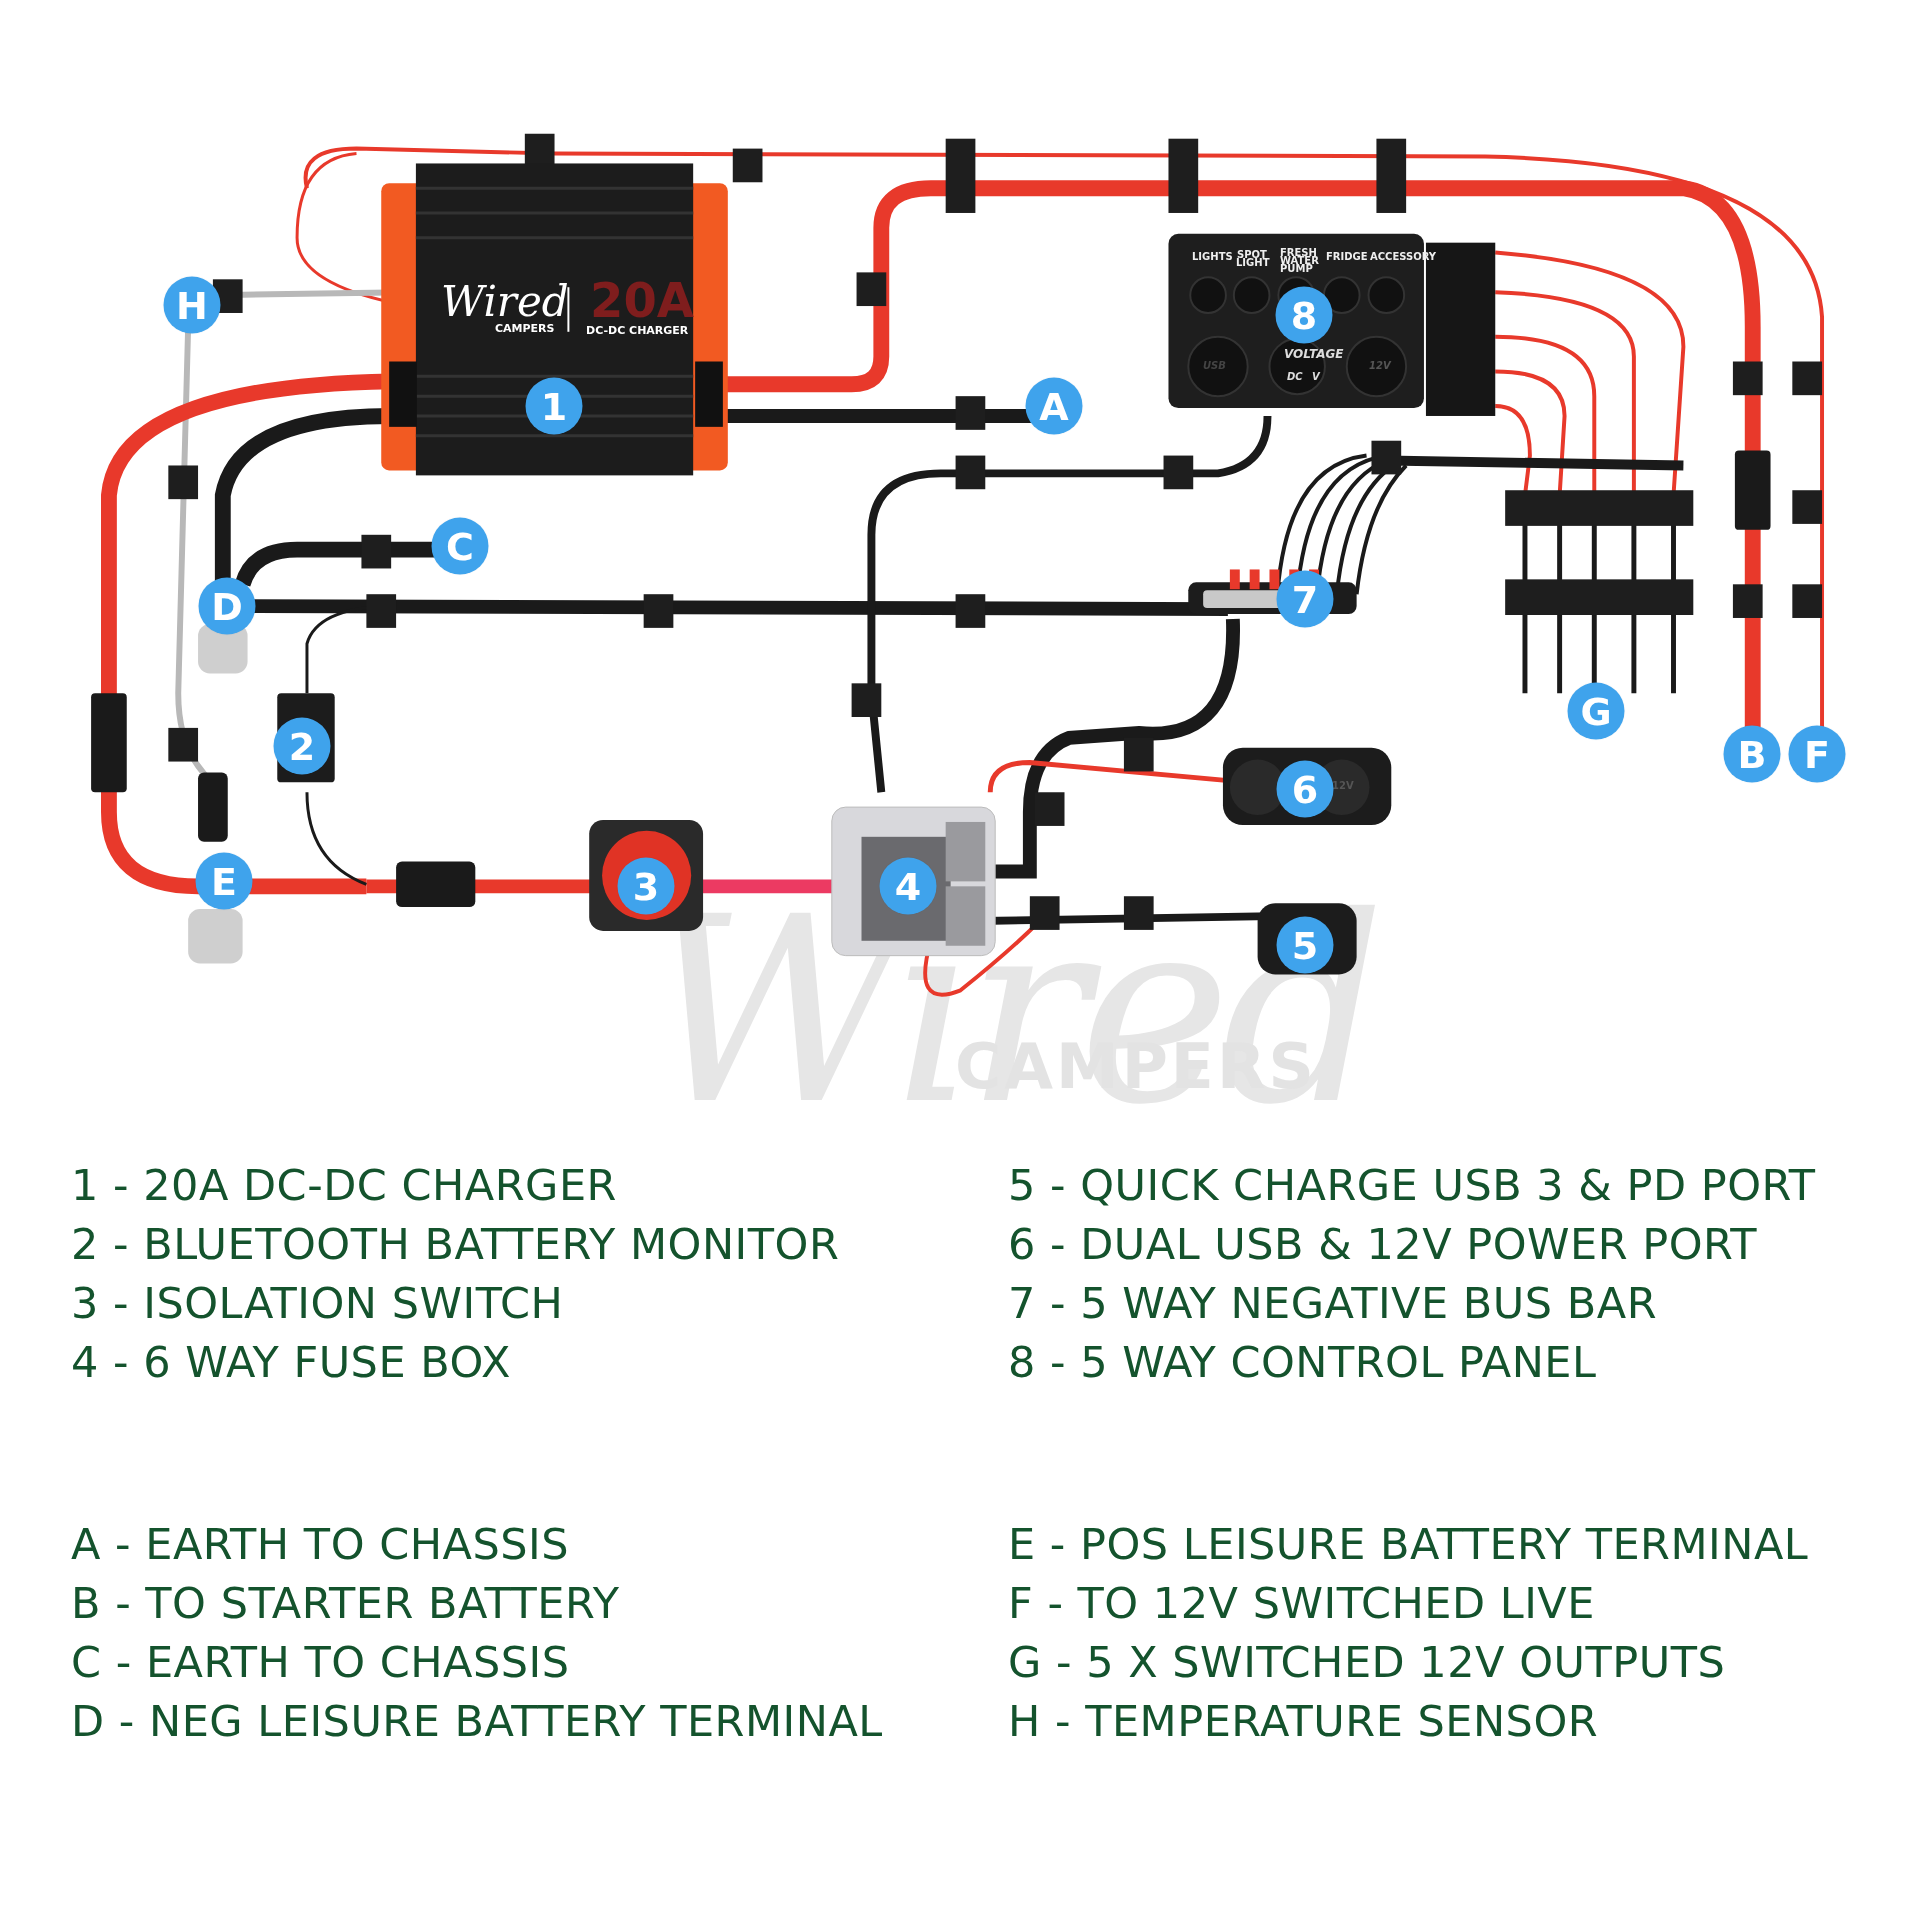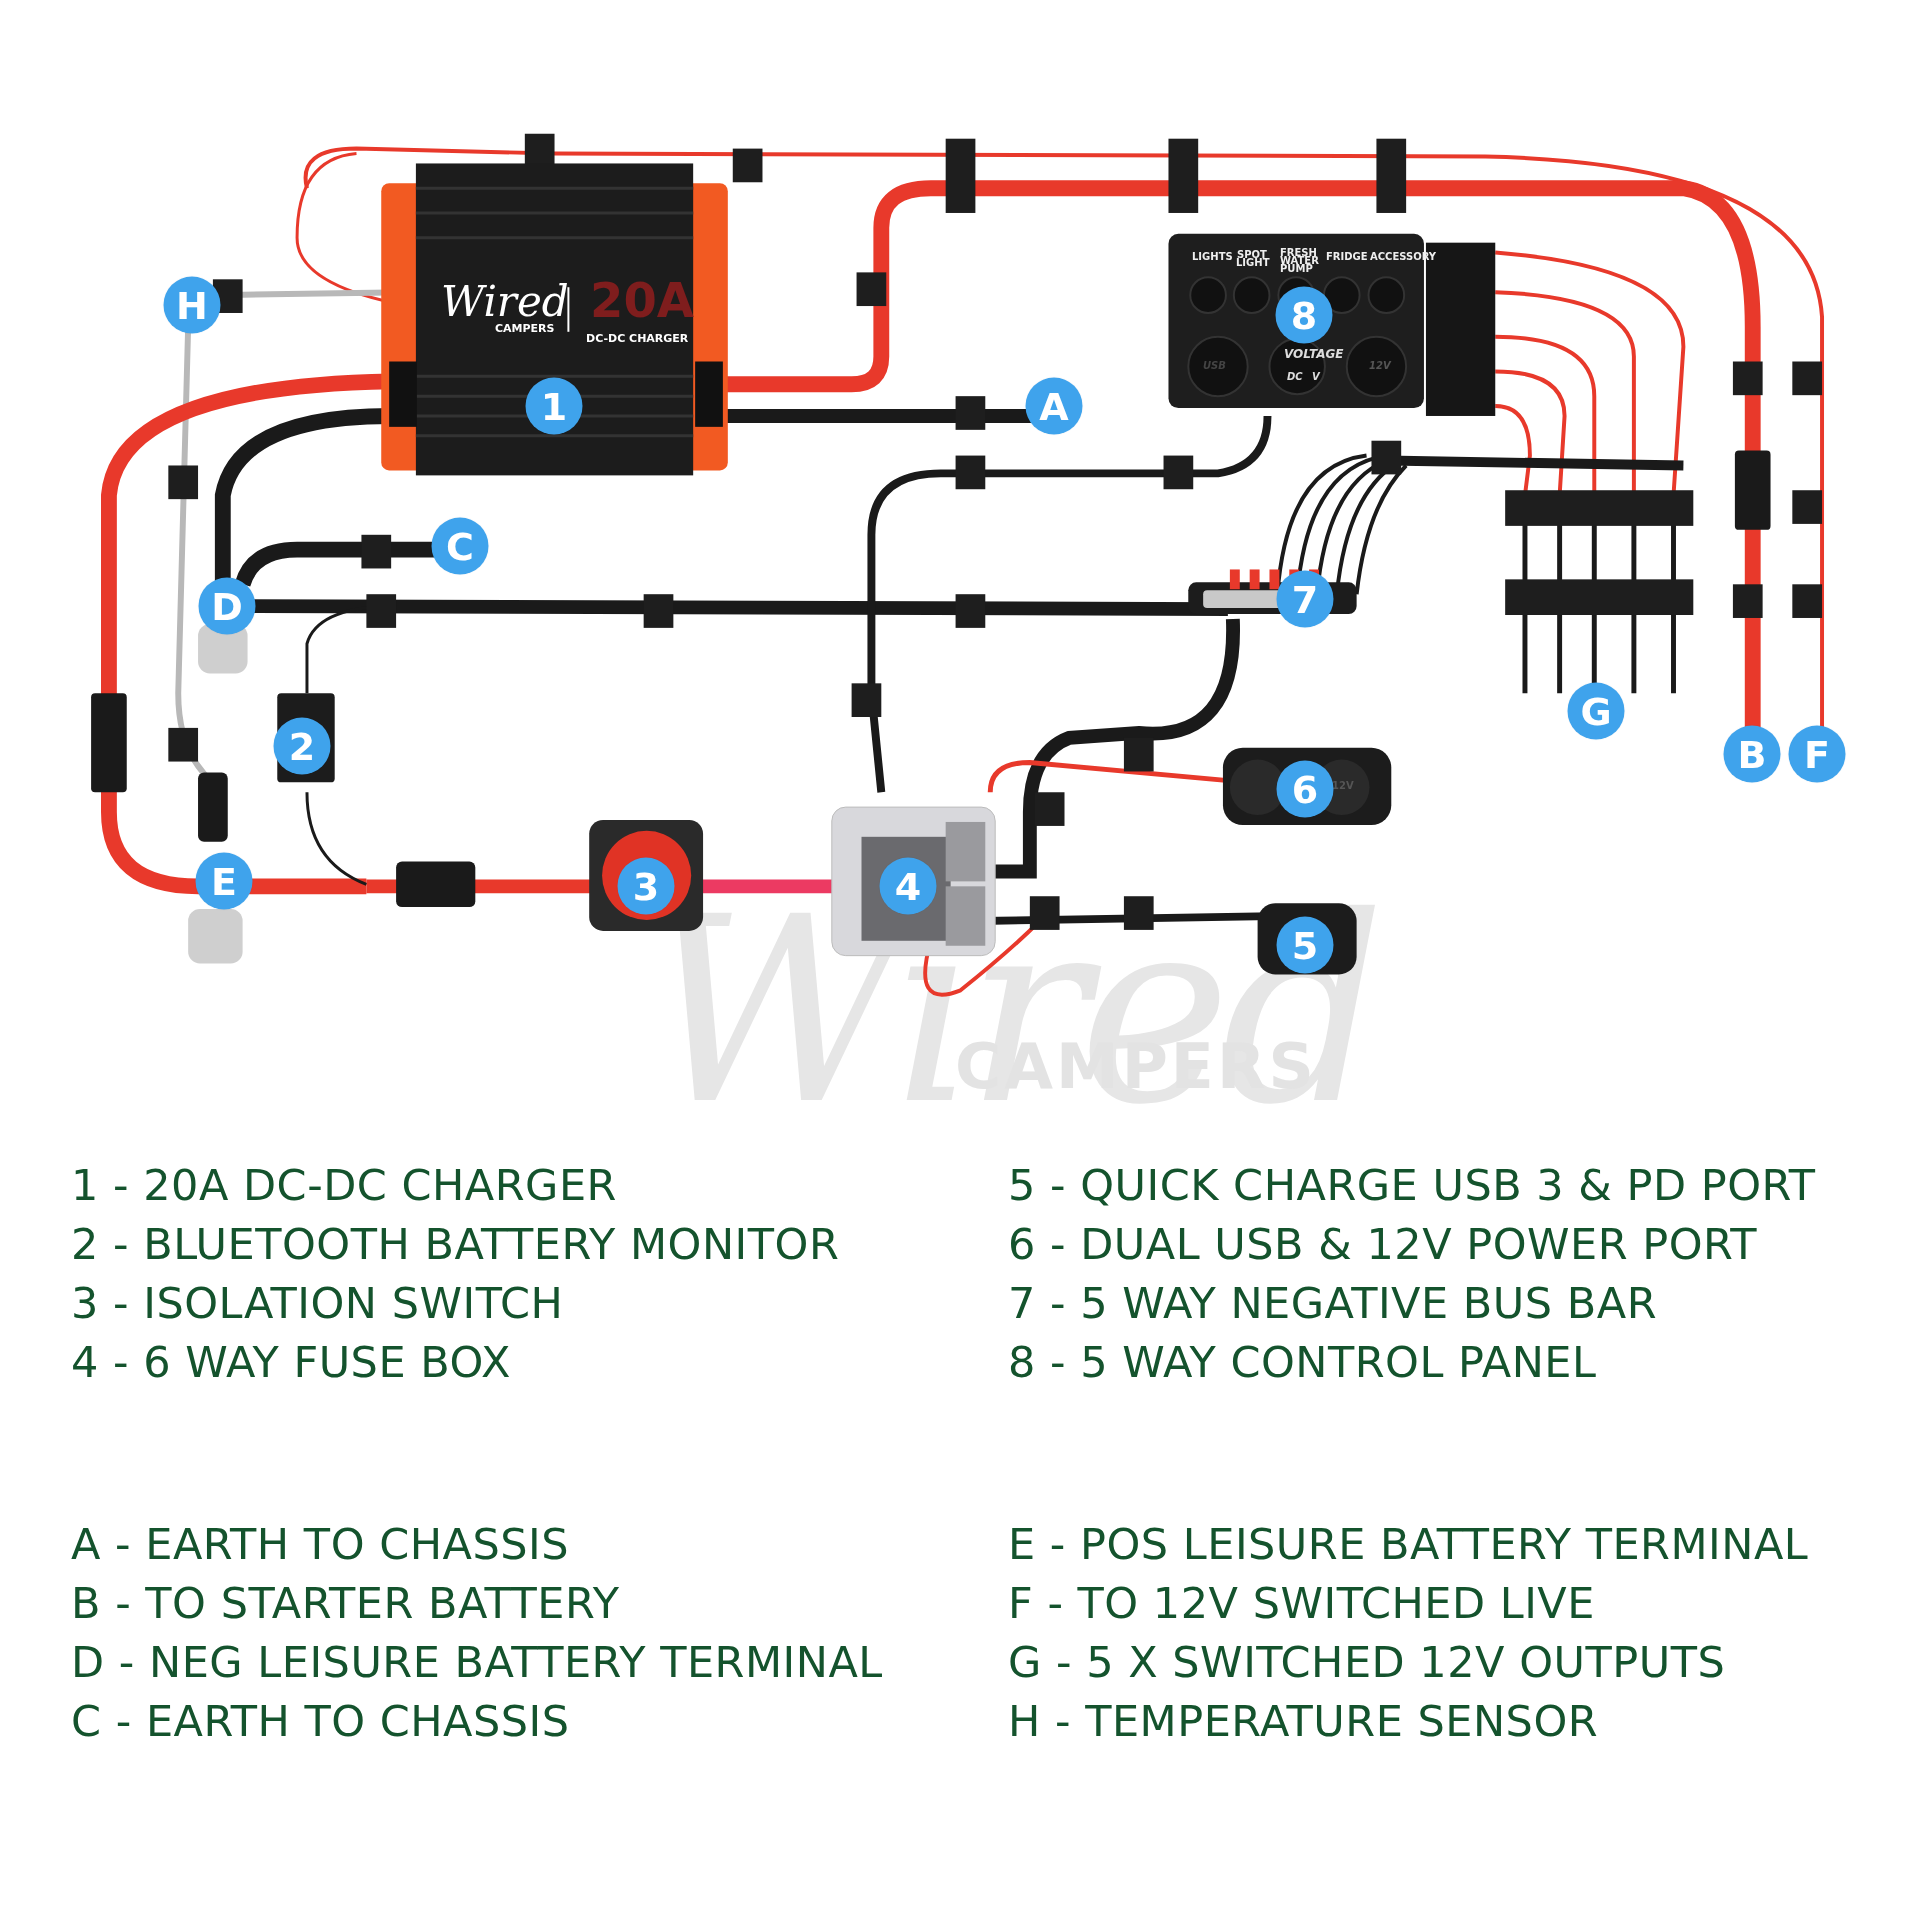--- a/index.html
+++ b/index.html
@@ -14,21 +14,21 @@
             color: #14532d; letter-spacing: 0.5px; line-height: 59px; }
   .legend div { white-space: nowrap; }
   .watermark-script { position: absolute; left: 644px; top: 861px; font-family: "DejaVu Serif", serif;
             font-style: italic; font-size: 257px; color: #e6e6e6; letter-spacing: -10px; }
   .watermark-campers { position: absolute; left: 955px; top: 1030px; font-family: "DejaVu Sans", sans-serif;
             font-weight: bold; font-size: 63px; color: #e3e3e3; letter-spacing: 3px; }
   .charger-brand { position: absolute; left: 441px; top: 277px; color: #fff; font-family: "DejaVu Serif", serif;
             font-style: italic; font-size: 42px; }
   .charger-brand-sub { position: absolute; left: 495px; top: 322px; color: #fff; font-size: 11px; font-weight: bold; }
   .charger-amp { position: absolute; left: 590px; top: 272px; color: #7f1d1d; font-size: 48px; font-weight: bold; }
-  .charger-sub { position: absolute; left: 586px; top: 332px; color: #fff; font-size: 11px; font-weight: bold; }
+  .charger-sub { position: absolute; left: 586px; top: 324px; color: #fff; font-size: 11px; font-weight: bold; }
   .switch-label { position: absolute; color: #eee; font-size: 10px; font-weight: bold; text-align: center;
             width: 32px; line-height: 8px; }
   .panel-text { position: absolute; color: #ddd; font-size: 10px; font-weight: bold; font-style: italic; }
 </style>
 </head>
 <body>
 
 <div class="watermark-script">Wired</div>
 <div class="watermark-campers">CAMPERS</div>
 
@@ -227,22 +227,22 @@
 </div>
 <div class="legend" style="left:1008px;top:1156px">
   <div>5 - QUICK CHARGE USB 3 &amp; PD PORT</div>
   <div>6 - DUAL USB &amp; 12V POWER PORT</div>
   <div>7 - 5 WAY NEGATIVE BUS BAR</div>
   <div>8 - 5 WAY CONTROL PANEL</div>
 </div>
 <div class="legend" style="left:71px;top:1515px">
   <div>A - EARTH TO CHASSIS</div>
   <div>B - TO STARTER BATTERY</div>
+  <div>C - EARTH TO CHASSIS</div>
   <div>D - NEG LEISURE BATTERY TERMINAL</div>
-  <div>C - EARTH TO CHASSIS</div>
 </div>
 <div class="legend" style="left:1008px;top:1515px">
   <div>E - POS LEISURE BATTERY TERMINAL</div>
   <div>F - TO 12V SWITCHED LIVE</div>
   <div>G - 5 X SWITCHED 12V OUTPUTS</div>
   <div>H - TEMPERATURE SENSOR</div>
 </div>
 
 
 </body></html>

